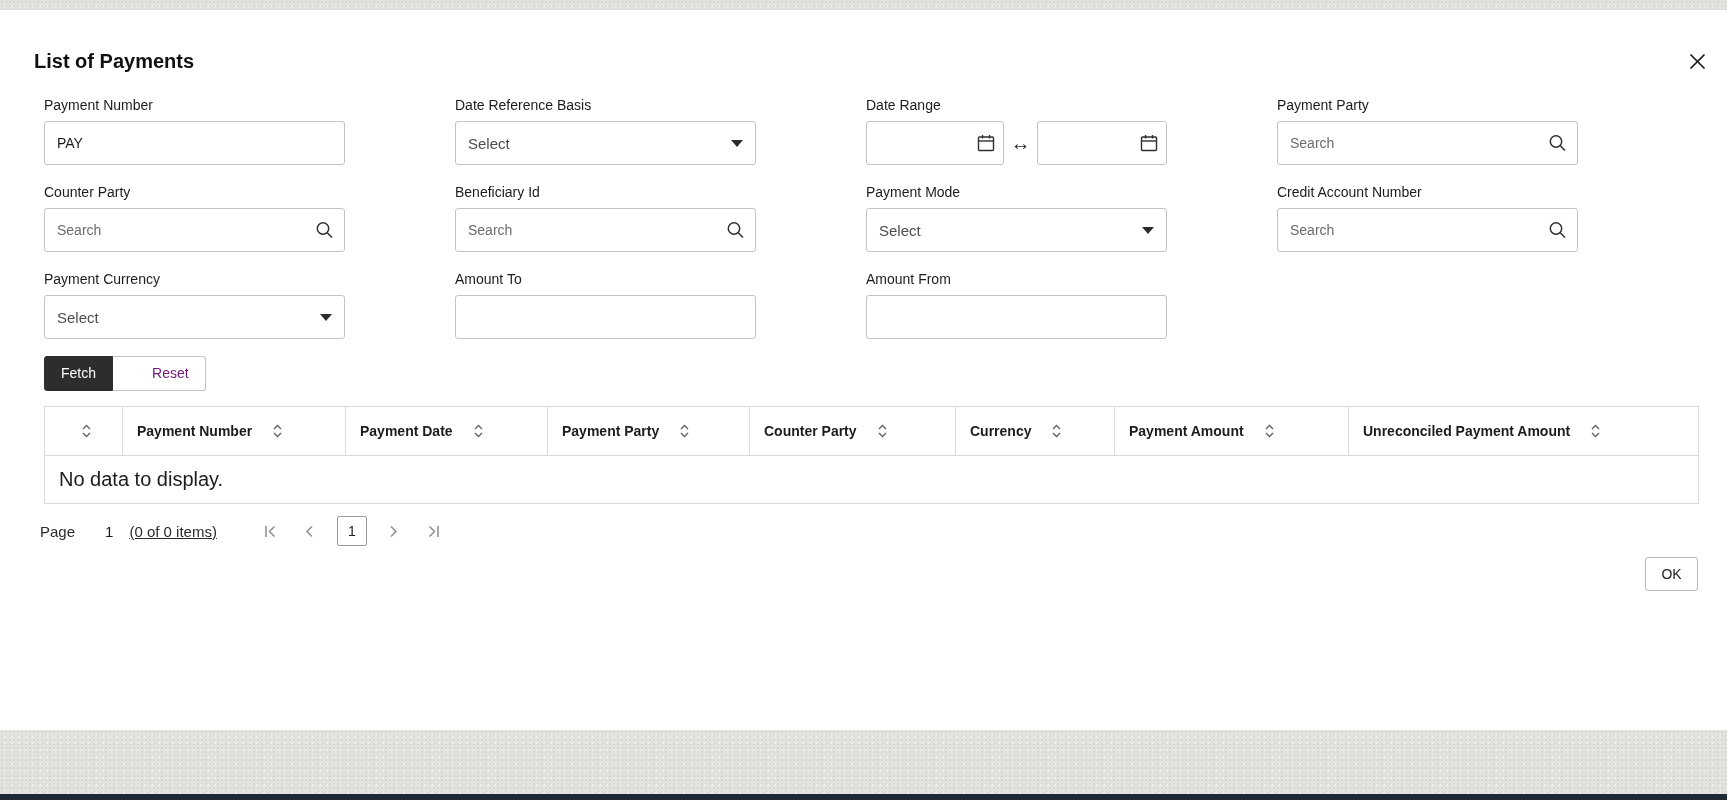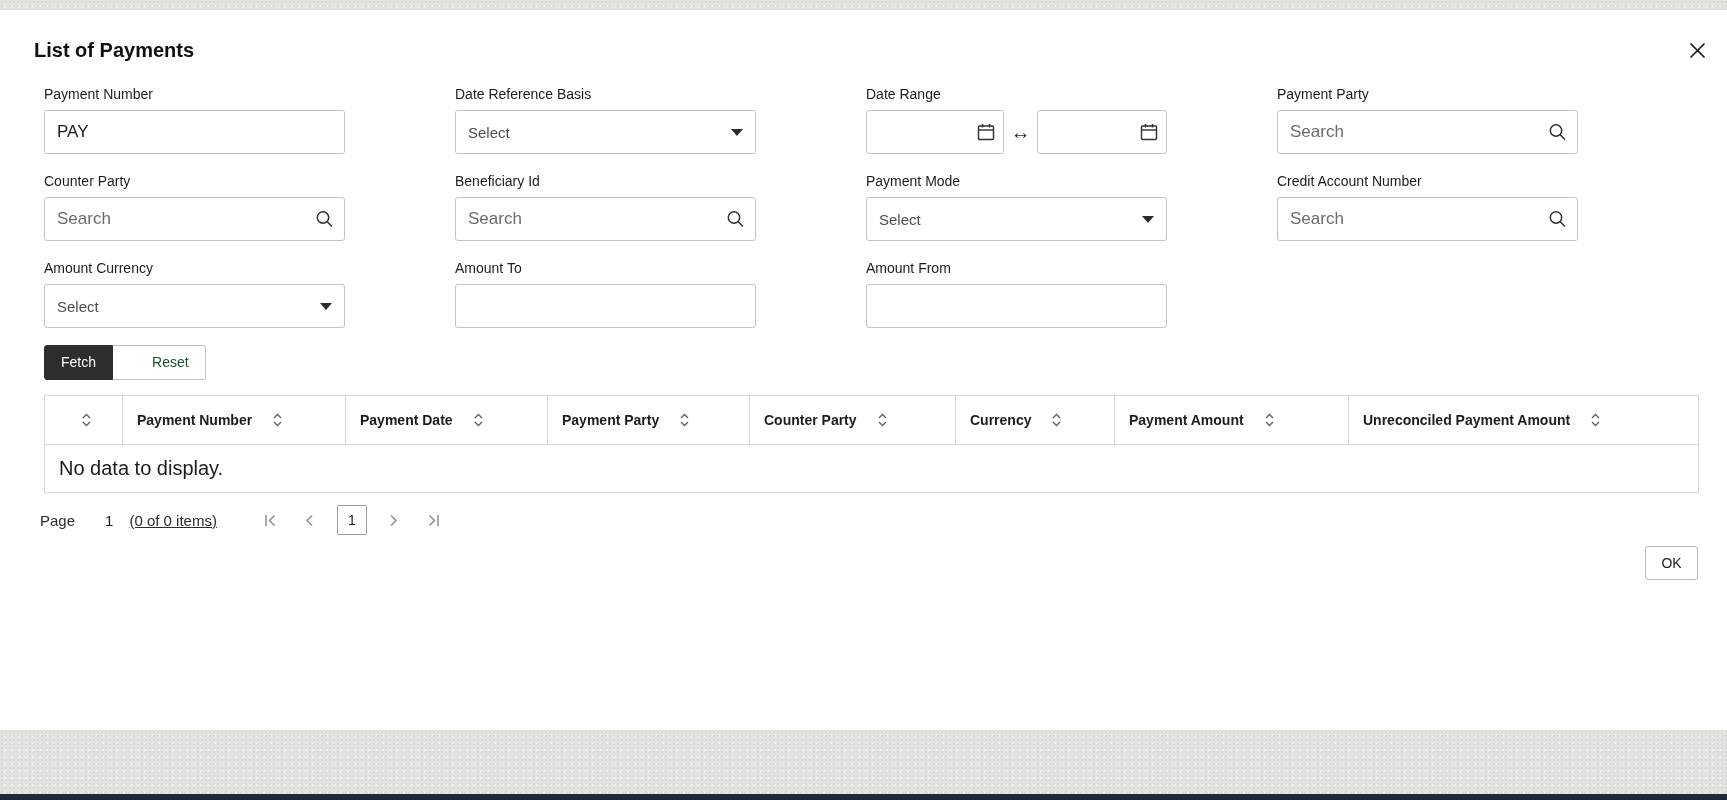--- a/index.html
+++ b/index.html
@@ -13,41 +13,41 @@
     background-image:
       radial-gradient(rgba(0,0,0,0.05) 1px, transparent 1px),
       radial-gradient(rgba(255,255,255,0.6) 1px, transparent 1px);
     background-size: 4px 4px, 7px 7px;
     background-position: 0 0, 2px 3px;
   }
   .texture-top { position: absolute; top: 0; left: 0; width: 100%; height: 10px; }
   .texture-bottom { position: absolute; left: 0; bottom: 6px; width: 100%; height: 64px; }
   .bottom-bar { position: absolute; left: 0; bottom: 0; width: 100%; height: 6px; background: #1f2a36; }
 
-  .dialog { position: absolute; top: 13px; left: 0; width: 1727px; height: 720px; background: #fff; padding-top: 24px; }
+  .dialog { position: absolute; top: 24px; left: 0; width: 1727px; height: 720px; background: #fff; padding-top: 24px; }
 
   .dialog-header { position: relative; padding-left: 34px; height: 26px; }
   .dialog-title { font-size: 20px; font-weight: bold; color: #101010; line-height: 26px; }
   .close-button { position: absolute; top: -2px; right: 14px; background: none; border: none; cursor: pointer; padding: 6px; line-height: 0; }
 
   
   .filter-grid {
     margin: 22px 0 0 44px;
     display: grid;
     grid-template-columns: repeat(4, 301px);
     column-gap: 110px;
     row-gap: 18px;
   }
   .field-label { display: block; font-size: 14px; color: #1c1c1c; margin-bottom: 7px; line-height: 18px; }
   .control { position: relative; height: 44px; }
 
   .text-input {
     width: 100%; height: 44px;
     border: 1px solid #c3c3c3; border-radius: 3px;
-    padding: 0 12px; font-size: 17px; font-family: "Liberation Sans", sans-serif;
+    padding: 0 12px; font-size: 14px; font-family: "Liberation Sans", sans-serif;
     color: #1a1a1a; background: #fff; outline: none;
   }
   .text-input::placeholder { color: #6b6b6b; opacity: 1; }
   .with-icon { }
 
   .icon-right { position: absolute; right: 11px; top: 50%; transform: translateY(-50%); display: flex; line-height: 0; cursor: pointer; }
 
   .select-box {
     display: flex; align-items: center; justify-content: space-between;
     width: 100%; height: 44px; border: 1px solid #c3c3c3; border-radius: 3px;
@@ -67,21 +67,21 @@
   .date-wrap .icon-right { right: 8px; }
   .range-sep { width: 33px; text-align: center; font-size: 20px; color: #2a2a2a; line-height: 1; }
 
   
   .btn-row { margin: 17px 0 0 44px; display: flex; }
   .btn {
     height: 35px; padding: 0 16px; font-size: 14px; font-family: "Liberation Sans", sans-serif;
     cursor: pointer; line-height: 33px;
   }
   .btn-dark { background: #2d2d2d; color: #ffffff; border: 1px solid #2d2d2d; border-radius: 3px 0 0 3px; }
-  .btn-light { background: #ffffff; color: #14532d; border: 1px solid #c3c3c3; border-left: none; border-radius: 0 3px 3px 0; padding-left: 39px; }
+  .btn-light { background: #ffffff; color: #701a75; border: 1px solid #c3c3c3; border-left: none; border-radius: 0 3px 3px 0; padding-left: 39px; }
 
   
   .data-table { margin: 15px 0 0 44px; width: 1654px; border-collapse: collapse; table-layout: fixed; }
   .data-table th {
     border: 1px solid #d9d9d9; height: 49px;
     font-size: 14px; font-weight: bold; color: #1c1c1c;
     text-align: left; padding: 0 8px 0 14px; cursor: pointer; background: #fff;
   }
   .th-inner { display: flex; align-items: center; gap: 20px; }
   .th-center { justify-content: center; gap: 0; }
@@ -235,21 +235,21 @@
           <span class="icon-right">
             <svg width="19" height="19" viewBox="0 0 19 19">
                 <circle cx="8" cy="8" r="5.7" fill="none" stroke="#2e2e2e" stroke-width="1.5"></circle>
                 <line x1="12.2" y1="12.2" x2="17" y2="17" stroke="#2e2e2e" stroke-width="1.5"></line>
               </svg>
           </span>
         </div>
       </div>
 
       <div class="field">
-        <label class="field-label">Amount Currency</label>
+        <label class="field-label">Payment Currency</label>
         <div class="control">
           <div class="select-box">
             <span class="select-value">Select</span>
             <span class="caret"></span>
           </div>
         </div>
       </div>
 
       <div class="field">
         <label class="field-label">Amount To</label>

